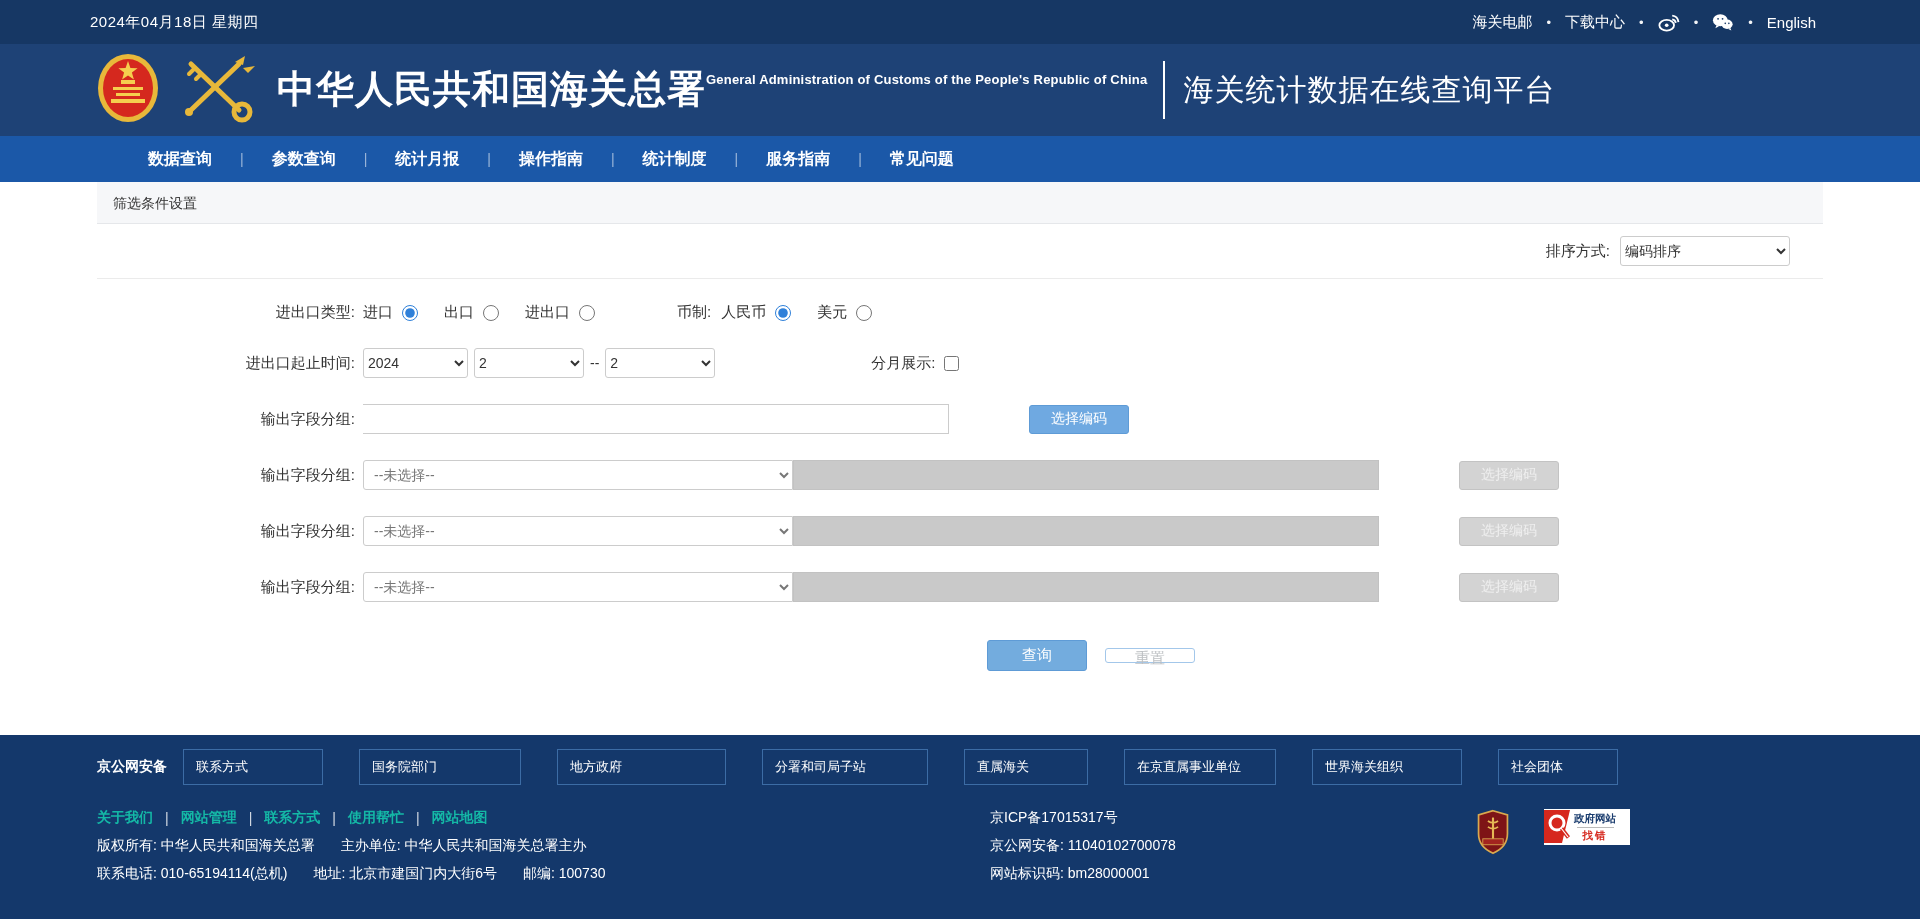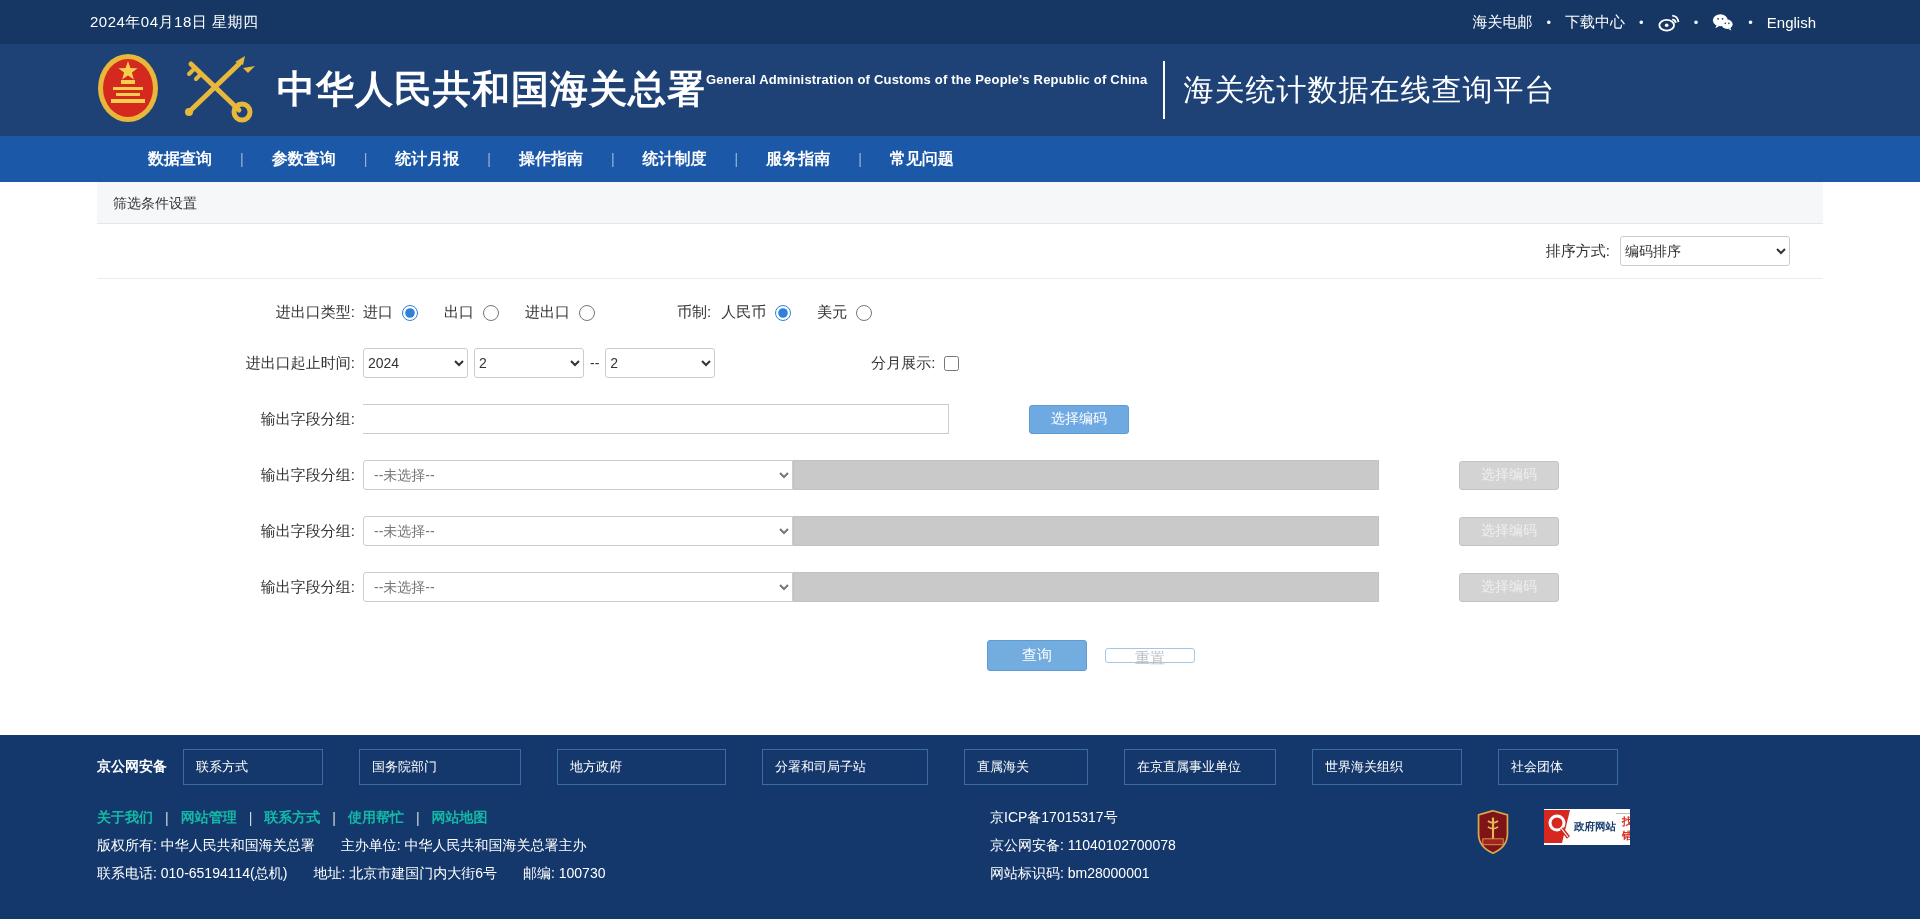--- a/index.html
+++ b/index.html
@@ -78,21 +78,21 @@
   .footer-bottom { margin-top:24px; position:relative; font-size:14px; }
   .fcol-left .frow { margin-bottom:10px; display:flex; align-items:center; }
   .site-links a { color:#14b8a6; text-decoration:none; font-weight:bold; cursor:pointer; }
   .site-links .pipe { margin:0 12px; color:rgba(255,255,255,.8); font-weight:normal; }
   .fcol-left span.gap { margin-right:26px; }
   .fcol-right { position:absolute; left:893px; top:0; }
   .fcol-right div { margin-bottom:10px; }
   .badges { position:absolute; left:1379px; top:0; display:flex; align-items:flex-start; gap:34px; }
   .err-badge { background:#fff; width:86px; height:36px; display:flex; align-items:center; overflow:hidden; cursor:pointer; }
   .err-flag { position:relative; width:26px; height:36px; flex:0 0 auto; }
-  .err-text { display:flex; flex-direction:row; align-items:center; justify-content:center; margin-left:4px; }
+  .err-text { display:flex; flex-direction:column; align-items:center; justify-content:center; margin-left:4px; }
   .err-line1 { color:#1A3C6E; font-size:10.5px; font-weight:bold; white-space:nowrap; }
   .err-line2 { color:#D6281E; font-size:10.5px; font-weight:bold; border-top:1px solid #BBB; padding:1px 6px 0; margin-top:1px; letter-spacing:2px; }
 </style>
 </head>
 <body>
 
 <div class="topbar">
   <span class="topbar-date">2024年04月18日 星期四</span>
   <span class="topbar-right">
     <a>海关电邮</a>

